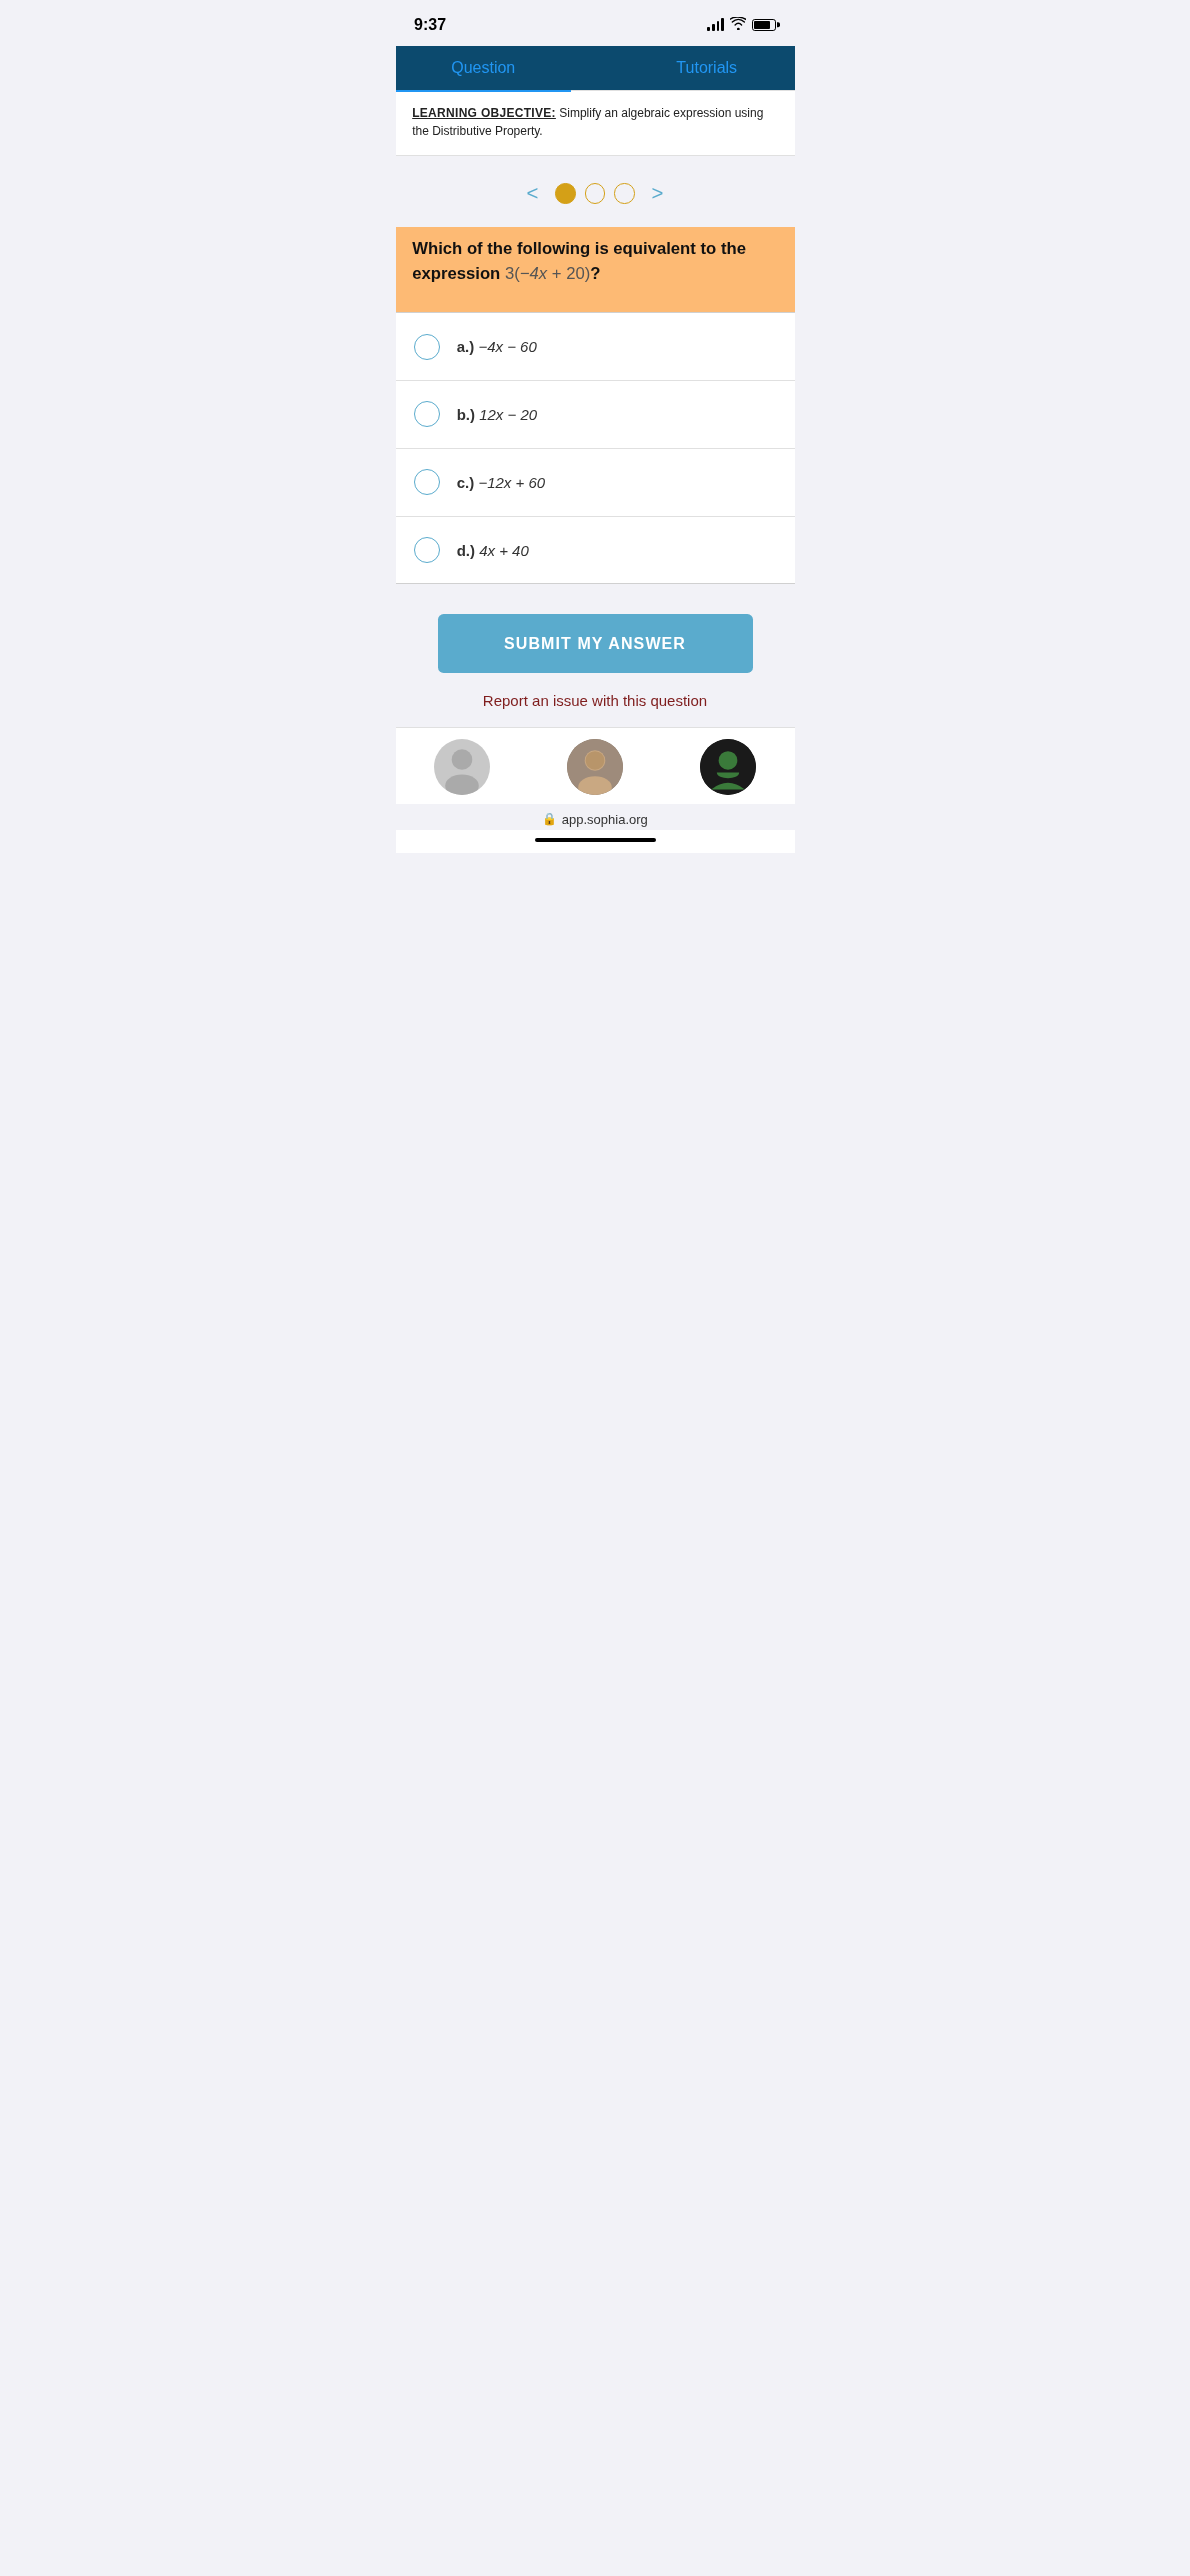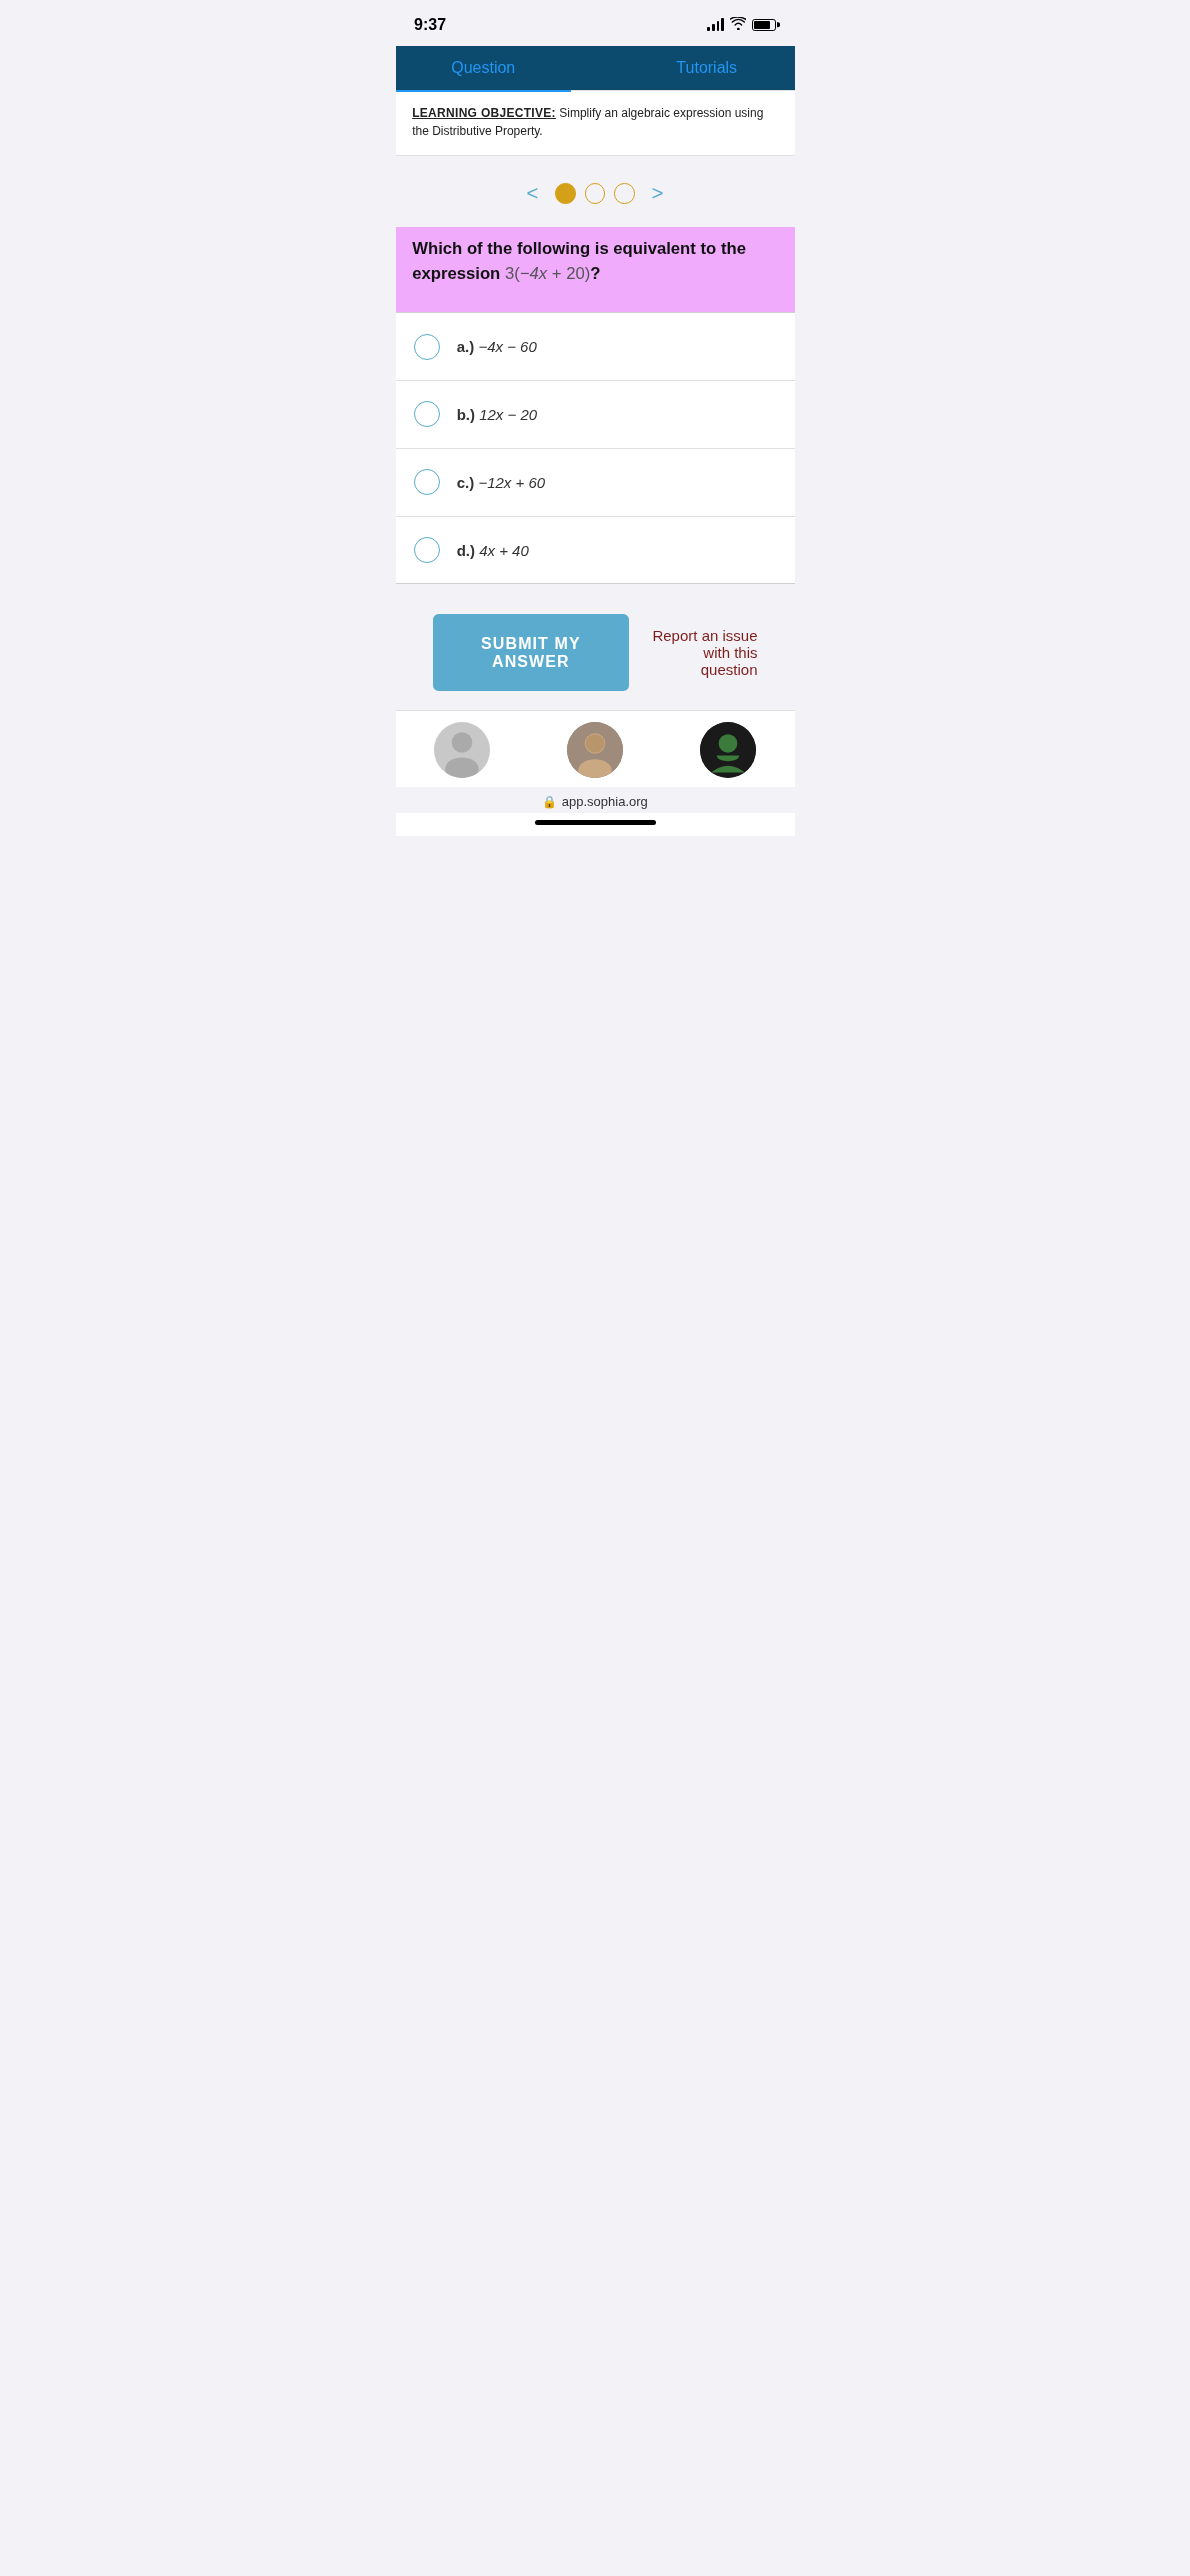--- a/index.html
+++ b/index.html
@@ -145,21 +145,21 @@
       height: 20.4px;
       border-radius: 50%;
       border: 1.9px solid #d4a017;
     }
     .dot.filled {
       background: #d4a017;
     }
 
     
     .question-area {
-      background: #f0abfc;
+      background: #fdba74;
       padding: 9.3px 16.7px 26px;
     }
     .question-text {
       font-size: 16.7px;
       font-weight: 700;
       color: #111;
       line-height: 1.5;
     }
     .question-expression {
       font-weight: 400;
@@ -205,20 +205,21 @@
     }
     .option-math {
       font-style: italic;
     }
 
     
     .submit-area {
       background: #f2f2f7;
       padding: 30px 37px 18.5px;
       display: flex;
+      flex-direction: column;
       align-items: center;
       gap: 18.5px;
     }
     .submit-btn {
       background: #5aabcd;
       color: #fff;
       font-size: 16px;
       font-weight: 700;
       letter-spacing: 1.1px;
       padding: 20.4px 37px;

